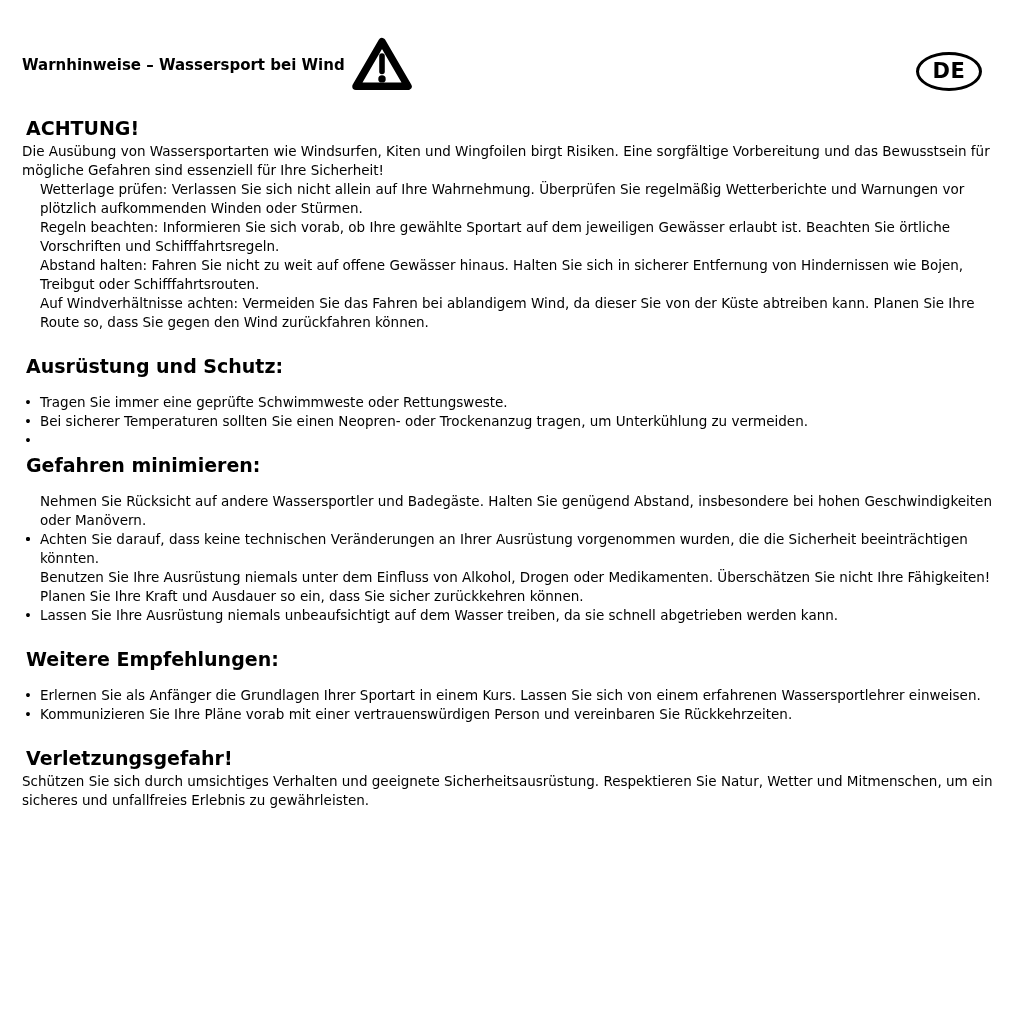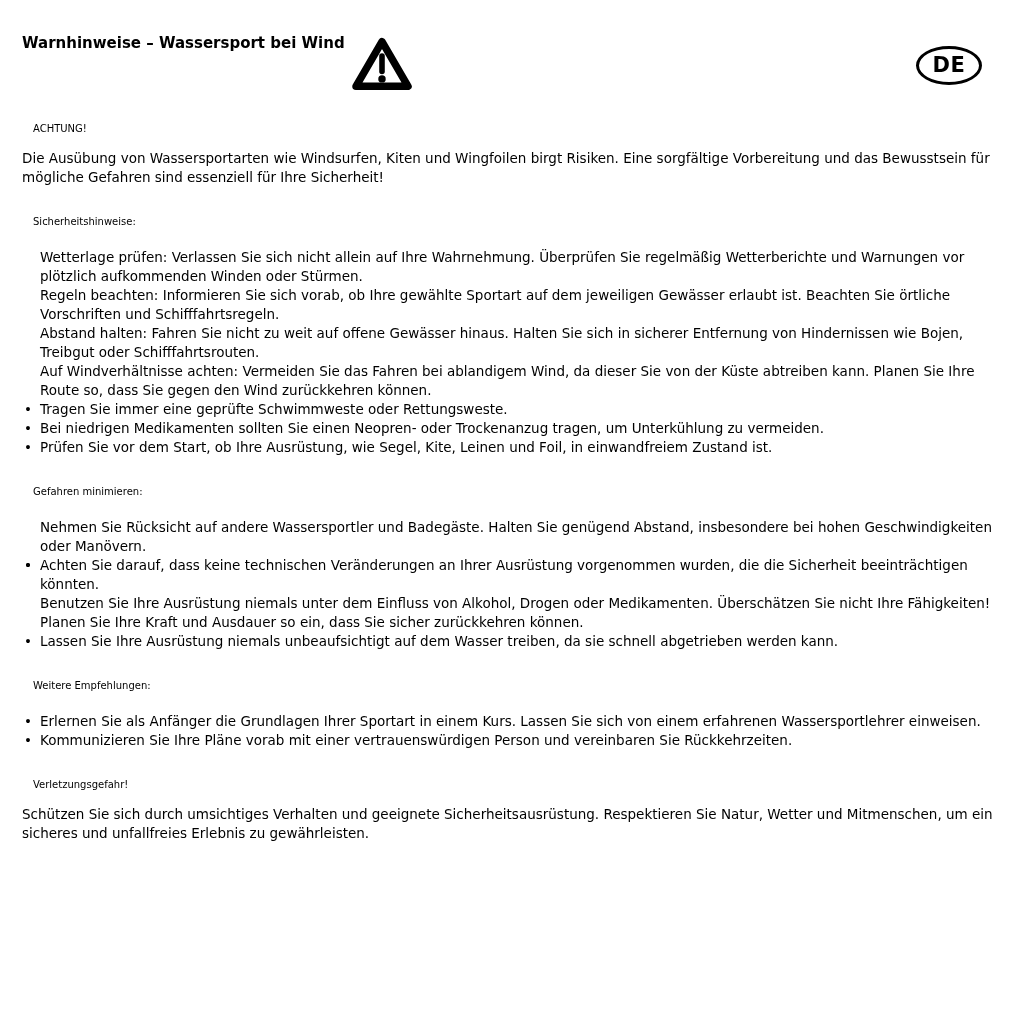--- a/index.html
+++ b/index.html
@@ -17,21 +17,21 @@
     line-height: 19px;
   }
   .page {
     box-sizing: border-box;
     width: 1020px;
     padding: 34px 18px 0 22px;
   }
   
   .header {
     display: flex;
-    align-items: flex-start;
+    align-items: center;
   }
   .title-block {
     font-weight: bold;
     font-size: 15px;
     line-height: 18.5px;
     white-space: nowrap;
   }
   .warn-icon {
     margin-left: 6px;
     margin-top: 2px;
@@ -49,23 +49,23 @@
     display: flex;
     align-items: center;
     justify-content: center;
     font-weight: bold;
     font-size: 21px;
     letter-spacing: 0.5px;
     flex: 0 0 auto;
   }
   
   .h {
-    font-weight: normal;
-    margin: 11px;
-    font-size: 10px;
+    font-weight: bold;
+    margin: 4px;
+    font-size: 19px;
   }
   .intro-h { margin-top: 22px; }
   .section-h { margin-top: 25px; margin-bottom: 17px; }
   .outro-h { margin-top: 25px; }
   .para {
     margin: 0;
     max-width: 978px;
   }
   
   .list {
@@ -102,52 +102,51 @@
     </span>
     <span class="spacer"></span>
     <div class="lang-badge">
       <span>DE</span>
     </div>
   </div>
 
   <p class="h intro-h">ACHTUNG!</p>
   <p class="para">Die Ausübung von Wassersportarten wie Windsurfen, Kiten und Wingfoilen birgt Risiken. Eine sorgfältige Vorbereitung und das Bewusstsein für mögliche Gefahren sind essenziell für Ihre Sicherheit!</p>
 
-  <p class="h section-h">Sicherheitshinweise:</p>
   <div class="list">
     <div class="item">
       <span class="marker"></span>
       <span>Wetterlage prüfen: Verlassen Sie sich nicht allein auf Ihre Wahrnehmung. Überprüfen Sie regelmäßig Wetterberichte und Warnungen vor plötzlich aufkommenden Winden oder Stürmen.</span>
     </div>
     <div class="item">
       <span class="marker"></span>
       <span>Regeln beachten: Informieren Sie sich vorab, ob Ihre gewählte Sportart auf dem jeweiligen Gewässer erlaubt ist. Beachten Sie örtliche Vorschriften und Schifffahrtsregeln.</span>
     </div>
     <div class="item">
       <span class="marker"></span>
       <span>Abstand halten: Fahren Sie nicht zu weit auf offene Gewässer hinaus. Halten Sie sich in sicherer Entfernung von Hindernissen wie Bojen, Treibgut oder Schifffahrtsrouten.</span>
     </div>
     <div class="item">
       <span class="marker"></span>
-      <span>Auf Windverhältnisse achten: Vermeiden Sie das Fahren bei ablandigem Wind, da dieser Sie von der Küste abtreiben kann. Planen Sie Ihre Route so, dass Sie gegen den Wind zurückkehren können.</span>
+      <span>Auf Windverhältnisse achten: Vermeiden Sie das Fahren bei ablandigem Wind, da dieser Sie von der Küste abtreiben kann. Planen Sie Ihre Route so, dass Sie gegen den Wind zurückfahren können.</span>
     </div>
   </div>
 
+  <p class="h section-h">Ausrüstung und Schutz:</p>
   <div class="list">
     <div class="item">
       <span class="marker">•</span>
       <span>Tragen Sie immer eine geprüfte Schwimmweste oder Rettungsweste.</span>
     </div>
     <div class="item">
       <span class="marker">•</span>
-      <span>Bei niedrigen Medikamenten sollten Sie einen Neopren- oder Trockenanzug tragen, um Unterkühlung zu vermeiden.</span>
+      <span>Bei sicherer Temperaturen sollten Sie einen Neopren- oder Trockenanzug tragen, um Unterkühlung zu vermeiden.</span>
     </div>
     <div class="item">
       <span class="marker">•</span>
-      <span>Prüfen Sie vor dem Start, ob Ihre Ausrüstung, wie Segel, Kite, Leinen und Foil, in einwandfreiem Zustand ist.</span>
     </div>
   </div>
 
   <p class="h section-h">Gefahren minimieren:</p>
   <div class="list">
     <div class="item">
       <span class="marker"></span>
       <span>Nehmen Sie Rücksicht auf andere Wassersportler und Badegäste. Halten Sie genügend Abstand, insbesondere bei hohen Geschwindigkeiten oder Manövern.</span>
     </div>
     <div class="item">

